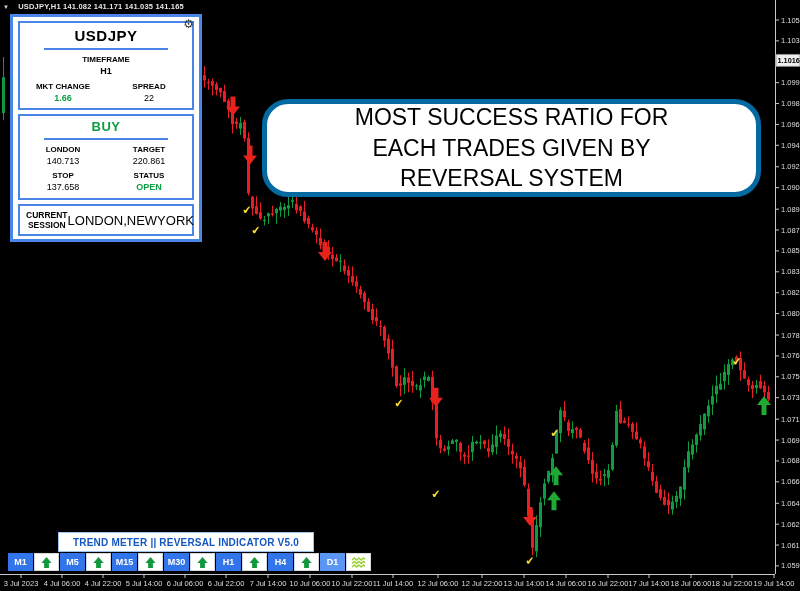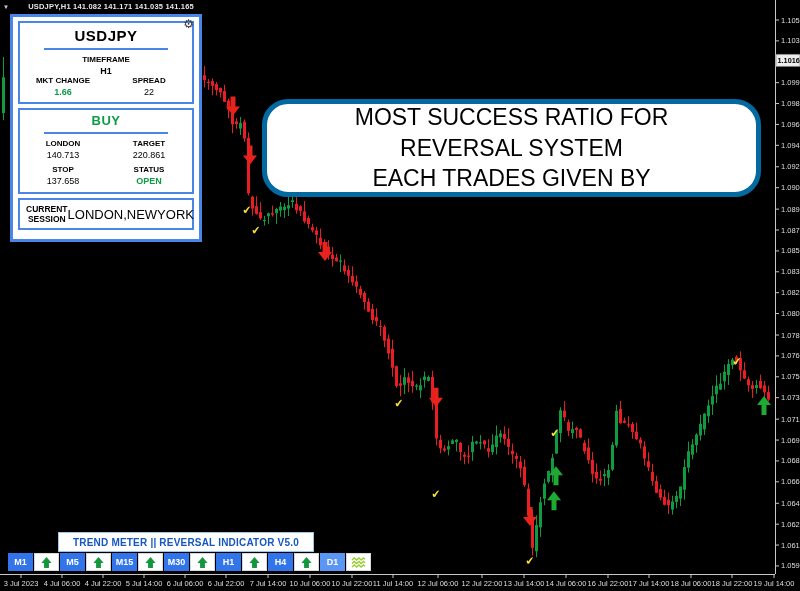--- a/index.html
+++ b/index.html
@@ -1,34 +1,34 @@
 <!DOCTYPE html>
 <html><head>
 <meta charset="utf-8">
 <style>
   html,body{margin:0;padding:0;background:#000;}
   .screen{position:relative;width:800px;height:591px;background:#000;overflow:hidden;
           font-family:"Liberation Sans","DejaVu Sans",sans-serif;}
   svg.chart{position:absolute;left:0;top:0;z-index:1;}
   
   .titlebar{position:absolute;left:3px;top:2px;z-index:4;color:#e6e6e6;font-size:7.5px;
-            font-weight:bold;letter-spacing:.2px;display:flex;gap:19px;align-items:center;}
+            font-weight:bold;letter-spacing:.2px;display:flex;gap:9px;align-items:center;}
   .titlebar .tri{font-size:6px;color:#cfcfcf;}
   
   .panel{position:absolute;left:10px;top:14px;width:192px;height:228px;z-index:6;
          background:#fff;border:3px solid #4a86e8;box-sizing:border-box;padding:2px 3px;}
   .gear{position:absolute;right:5px;top:1px;font-size:12px;color:#3a3a3a;cursor:pointer;line-height:12px;}
   .sec{border:2px solid #4a86e8;box-sizing:border-box;margin:2px 2px 4px 2px;text-align:center;}
   .sec1{padding:2px 0 5px 0;}
   .sym{font-size:15px;font-weight:bold;color:#000;letter-spacing:.5px;margin-top:2px;}
   .rule{height:2px;background:#4a86e8;width:72%;margin:4px auto 5px auto;}
   .lab{font-size:8px;font-weight:bold;color:#000;}
   .val{font-size:9px;color:#000;margin-top:2px;}
   .green{color:#0e9c45;font-weight:bold;}
-  .cols{display:flex;}
+  .cols{display:flex;margin-top:6px;}
   .cols>div{flex:1;}
   .buyhead{font-size:13px;font-weight:bold;color:#0e9c45;margin-top:3px;letter-spacing:.5px;}
   .sec2 .cols{margin-top:4px;margin-bottom:5px;}
   .sess{display:flex;justify-content:space-between;align-items:center;padding:4px 6px;}
   .sess .lab{font-size:8.5px;}
   .sess .sval{font-size:13px;color:#000;}
   
   .callout{position:absolute;left:262px;top:99px;width:499px;height:98px;z-index:6;
            background:#fff;border:5px solid #0369a1;border-radius:26px;box-sizing:border-box;
            display:flex;flex-direction:column;justify-content:center;align-items:center;
@@ -494,22 +494,22 @@
       </div>
     </div>
     <div class="sec sess">
       <span class="lab">CURRENT SESSION</span>
       <span class="sval">LONDON,NEWYORK</span>
     </div>
   </div>
 
   <div class="callout">
     <div>MOST SUCCESS RATIO FOR</div>
+    <div>EACH TRADES GIVEN BY</div>
     <div>REVERSAL SYSTEM</div>
-    <div>EACH TRADES GIVEN BY</div>
   </div>
 
   <div class="tm-title">
     <span>TREND METER || REVERSAL INDICATOR V5.0</span>
   </div>
 
   <div class="tm-row">
     <div class="tm-cell tf">M1</div>
     <div class="tm-cell arr">
         <svg width="13" height="13" viewBox="0 0 14 14">

